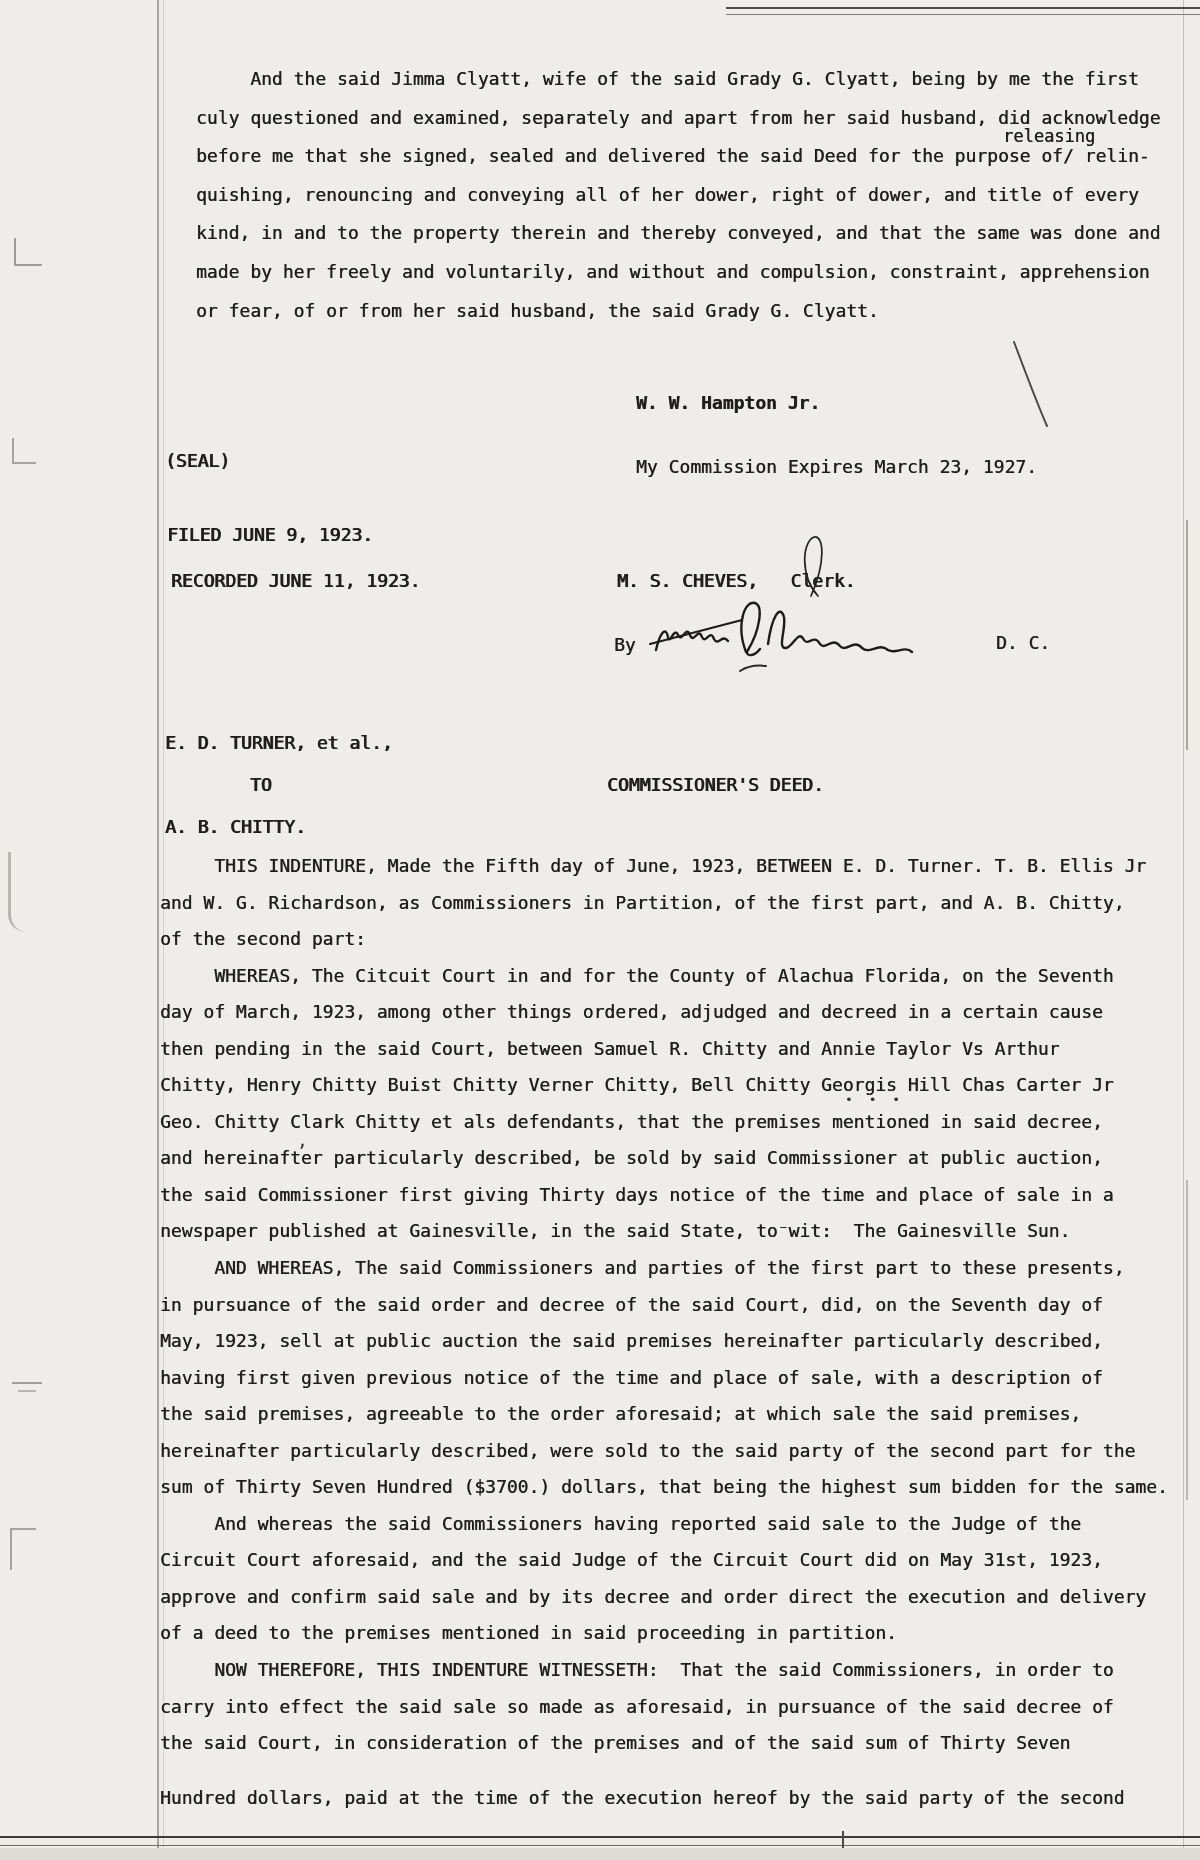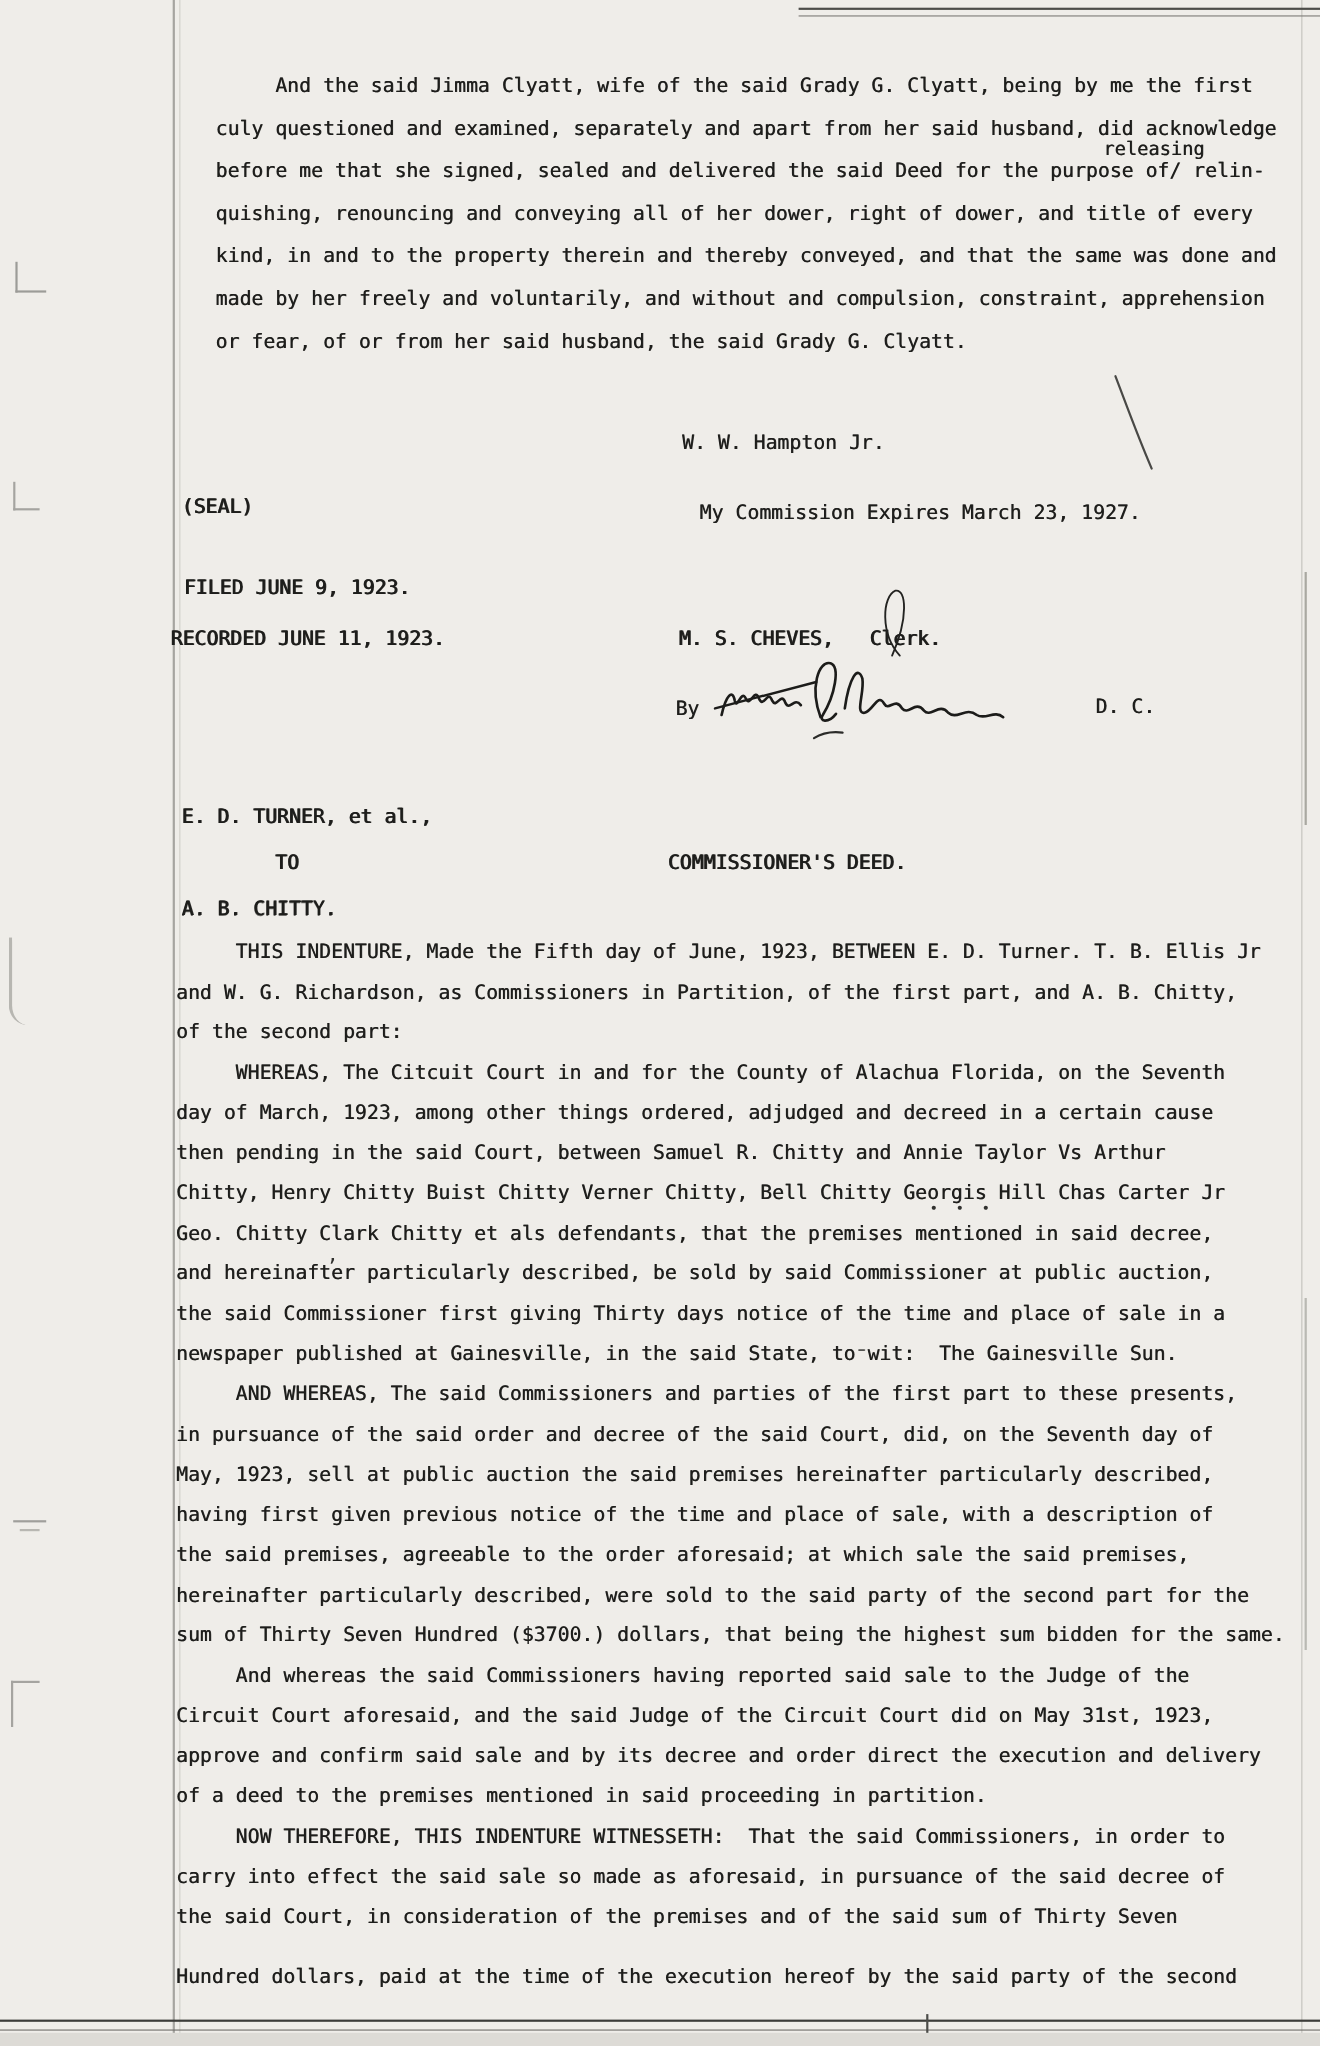--- a/index.html
+++ b/index.html
@@ -75,26 +75,26 @@
 
   <div class="typed para1" style="left:165px; top:60px;"><div class="tline">     And the said Jimma Clyatt, wife of the said Grady G. Clyatt, being by me the first</div><div class="tline">culy questioned and examined, separately and apart from her said husband, did acknowledge</div><div class="tline">before me that she signed, sealed and delivered the said Deed for the purpose of/ relin-</div><div class="tline">quishing, renouncing and conveying all of her dower, right of dower, and title of every</div><div class="tline">kind, in and to the property therein and thereby conveyed, and that the same was done and</div><div class="tline">made by her freely and voluntarily, and without and compulsion, constraint, apprehension</div><div class="tline">or fear, of or from her said husband, the said Grady G. Clyatt.</div></div>
 
   <div class="typed sup-word" style="left:1003px; top:126px;">releasing</div>
 
 
   <svg class="mark" style="left:1010px; top:338px;" width="44" height="94" viewBox="0 0 44 94">
     <path d="M4,4 C14,30 24,58 37,88" stroke="#2b2b29" stroke-width="2" fill="none" stroke-linecap="round" opacity="0.85"></path>
   </svg>
 
-  <div class="typed" style="left:620px; top:392px;">W. W. Hampton Jr.</div>
+  <div class="typed" style="left:636px; top:392px;font-weight:bold;">W. W. Hampton Jr.</div>
   <div class="typed" style="left:636px; top:456px;">My Commission Expires March 23, 1927.</div>
   <div class="typed strong" style="left:165px; top:450px;text-align:center;">(SEAL)</div>
 
   <div class="typed strong" style="left:167px; top:524px;">FILED JUNE 9, 1923.</div>
-  <div class="typed strong" style="left:155px; top:570px;">RECORDED JUNE 11, 1923.</div>
+  <div class="typed strong" style="left:171px; top:570px;">RECORDED JUNE 11, 1923.</div>
   <div class="typed strong" style="left:617px; top:570px;">M. S. CHEVES,   Clerk.</div>
 
   <svg class="mark" style="left:788px; top:532px;" width="46" height="66" viewBox="0 0 46 66">
     <path d="M30,64 C12,44 14,10 26,5 C36,3 38,30 23,64" stroke="#232321" stroke-width="1.7" fill="none" stroke-linecap="round"></path>
   </svg>
 
   <div class="typed" style="left:614px; top:634px;">By</div>
   <svg class="mark" style="left:648px; top:592px;" width="270" height="78" viewBox="0 0 270 78">
     <path d="M8,58 C12,40 18,34 20,45 C22,54 26,34 30,43 C34,52 38,32 42,43 C46,53 50,34 54,45 C58,53 62,36 66,47 C70,55 74,41 80,49" stroke="#1c1c1a" stroke-width="2.4" fill="none" stroke-linecap="round"></path>
     <path d="M2,52 L94,28" stroke="#1c1c1a" stroke-width="2.2" fill="none" stroke-linecap="round"></path>

